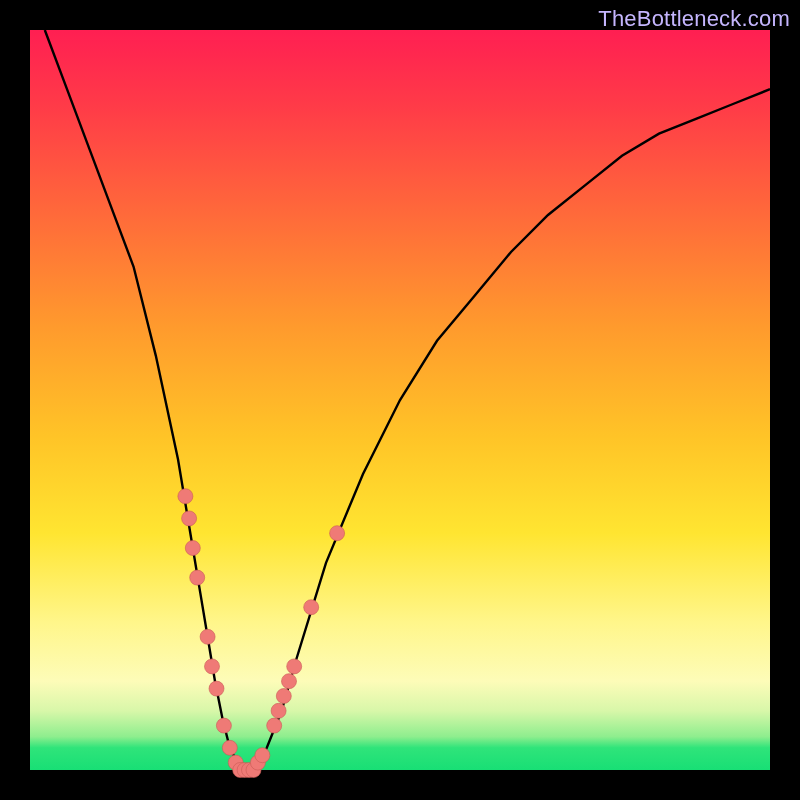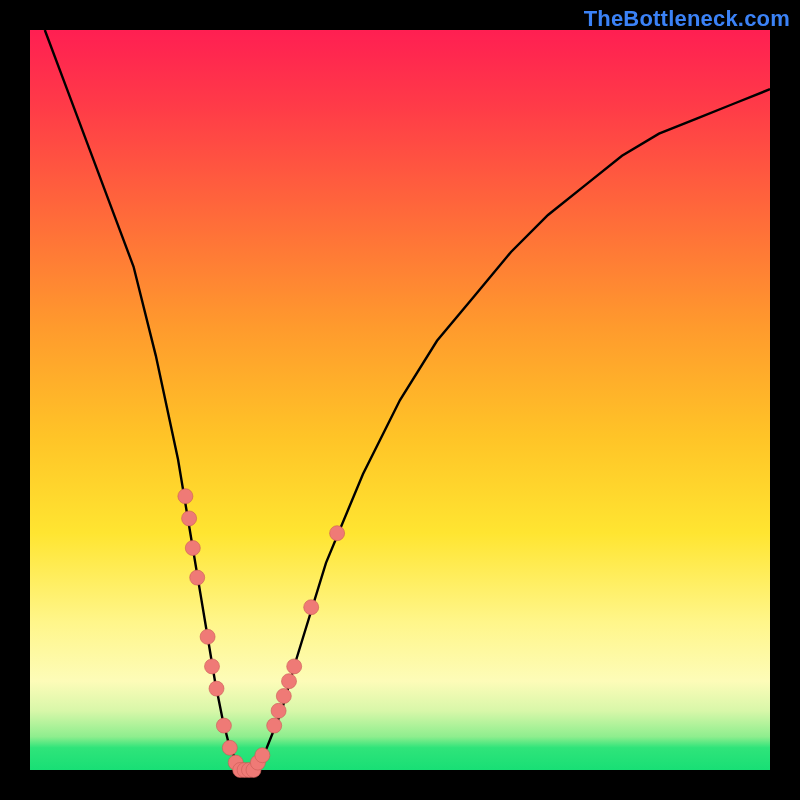--- a/index.html
+++ b/index.html
@@ -45,23 +45,23 @@
     left: 0;
     top: 0;
     width: 740px;
     height: 740px;
     overflow: visible;
   }
   .watermark {
     position: absolute;
     top: 6px;
     right: 10px;
-    color: #3b82f6;
+    color: #c4b5fd;
     font-size: 22px;
-    font-weight: 700;
+    font-weight: 400;
     letter-spacing: 0.2px;
     user-select: none;
   }
 </style>
 </head>
 <body>
 
 <div class="stage">
 
   <div class="plot-area">

